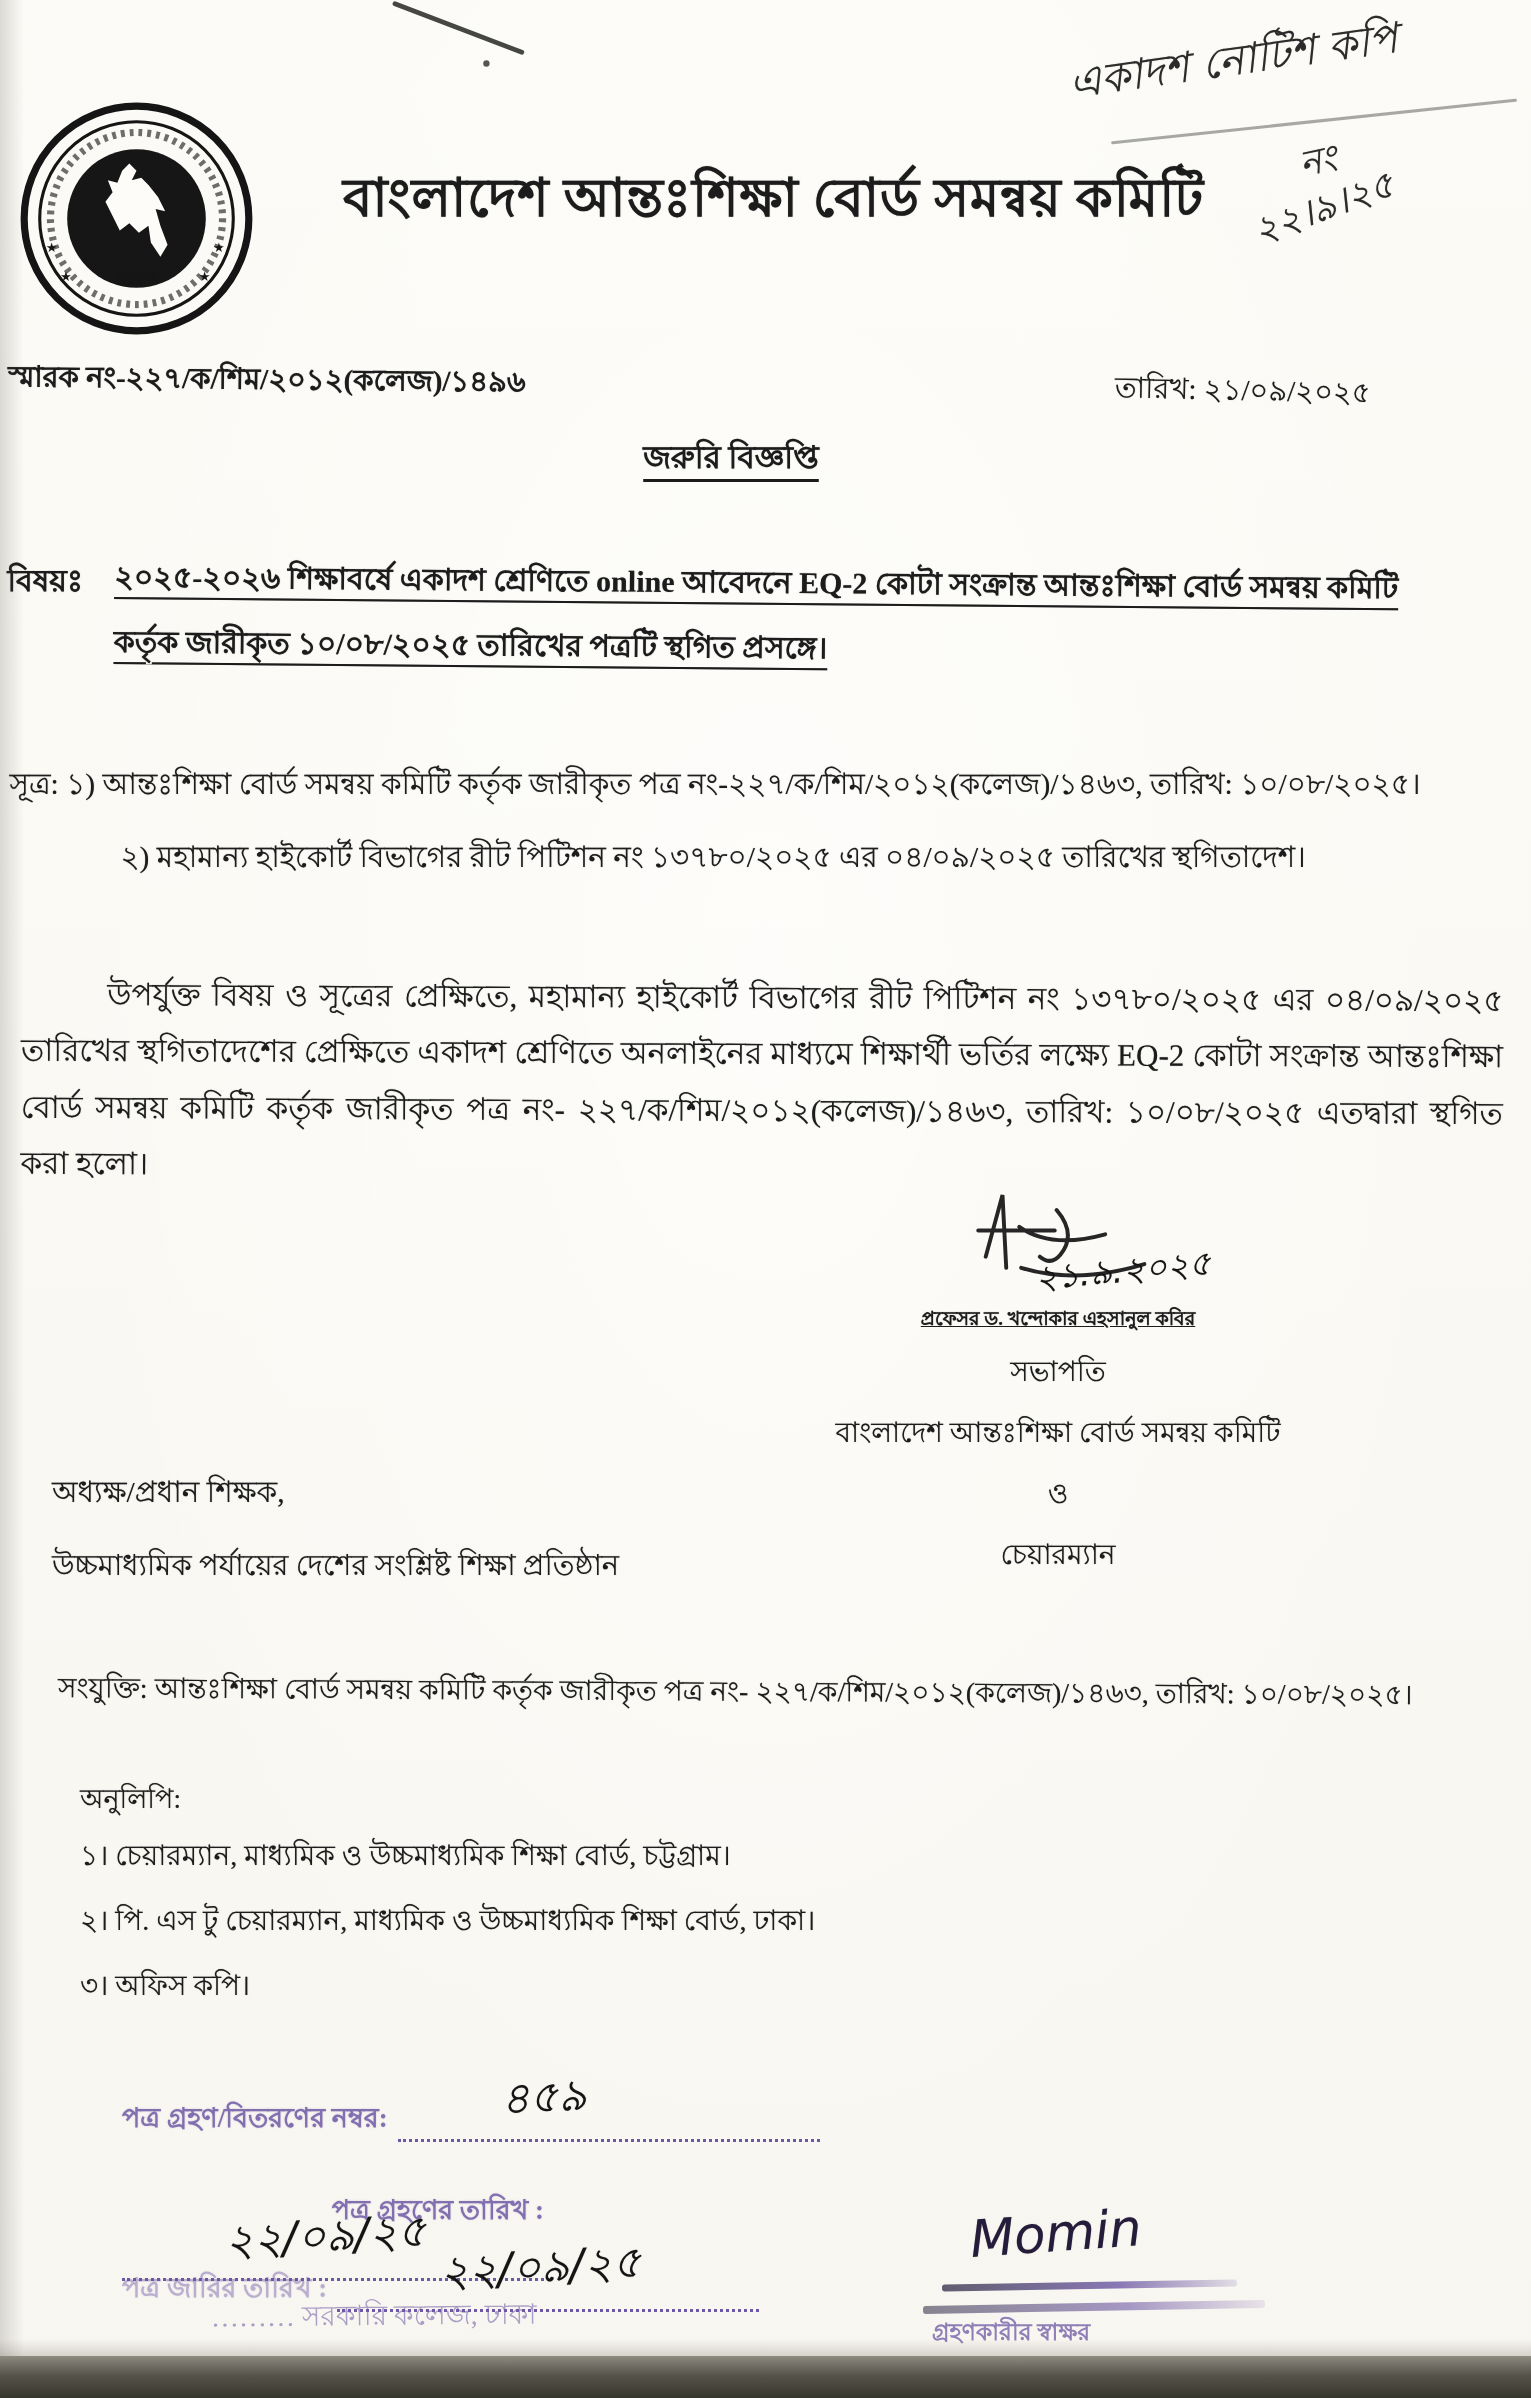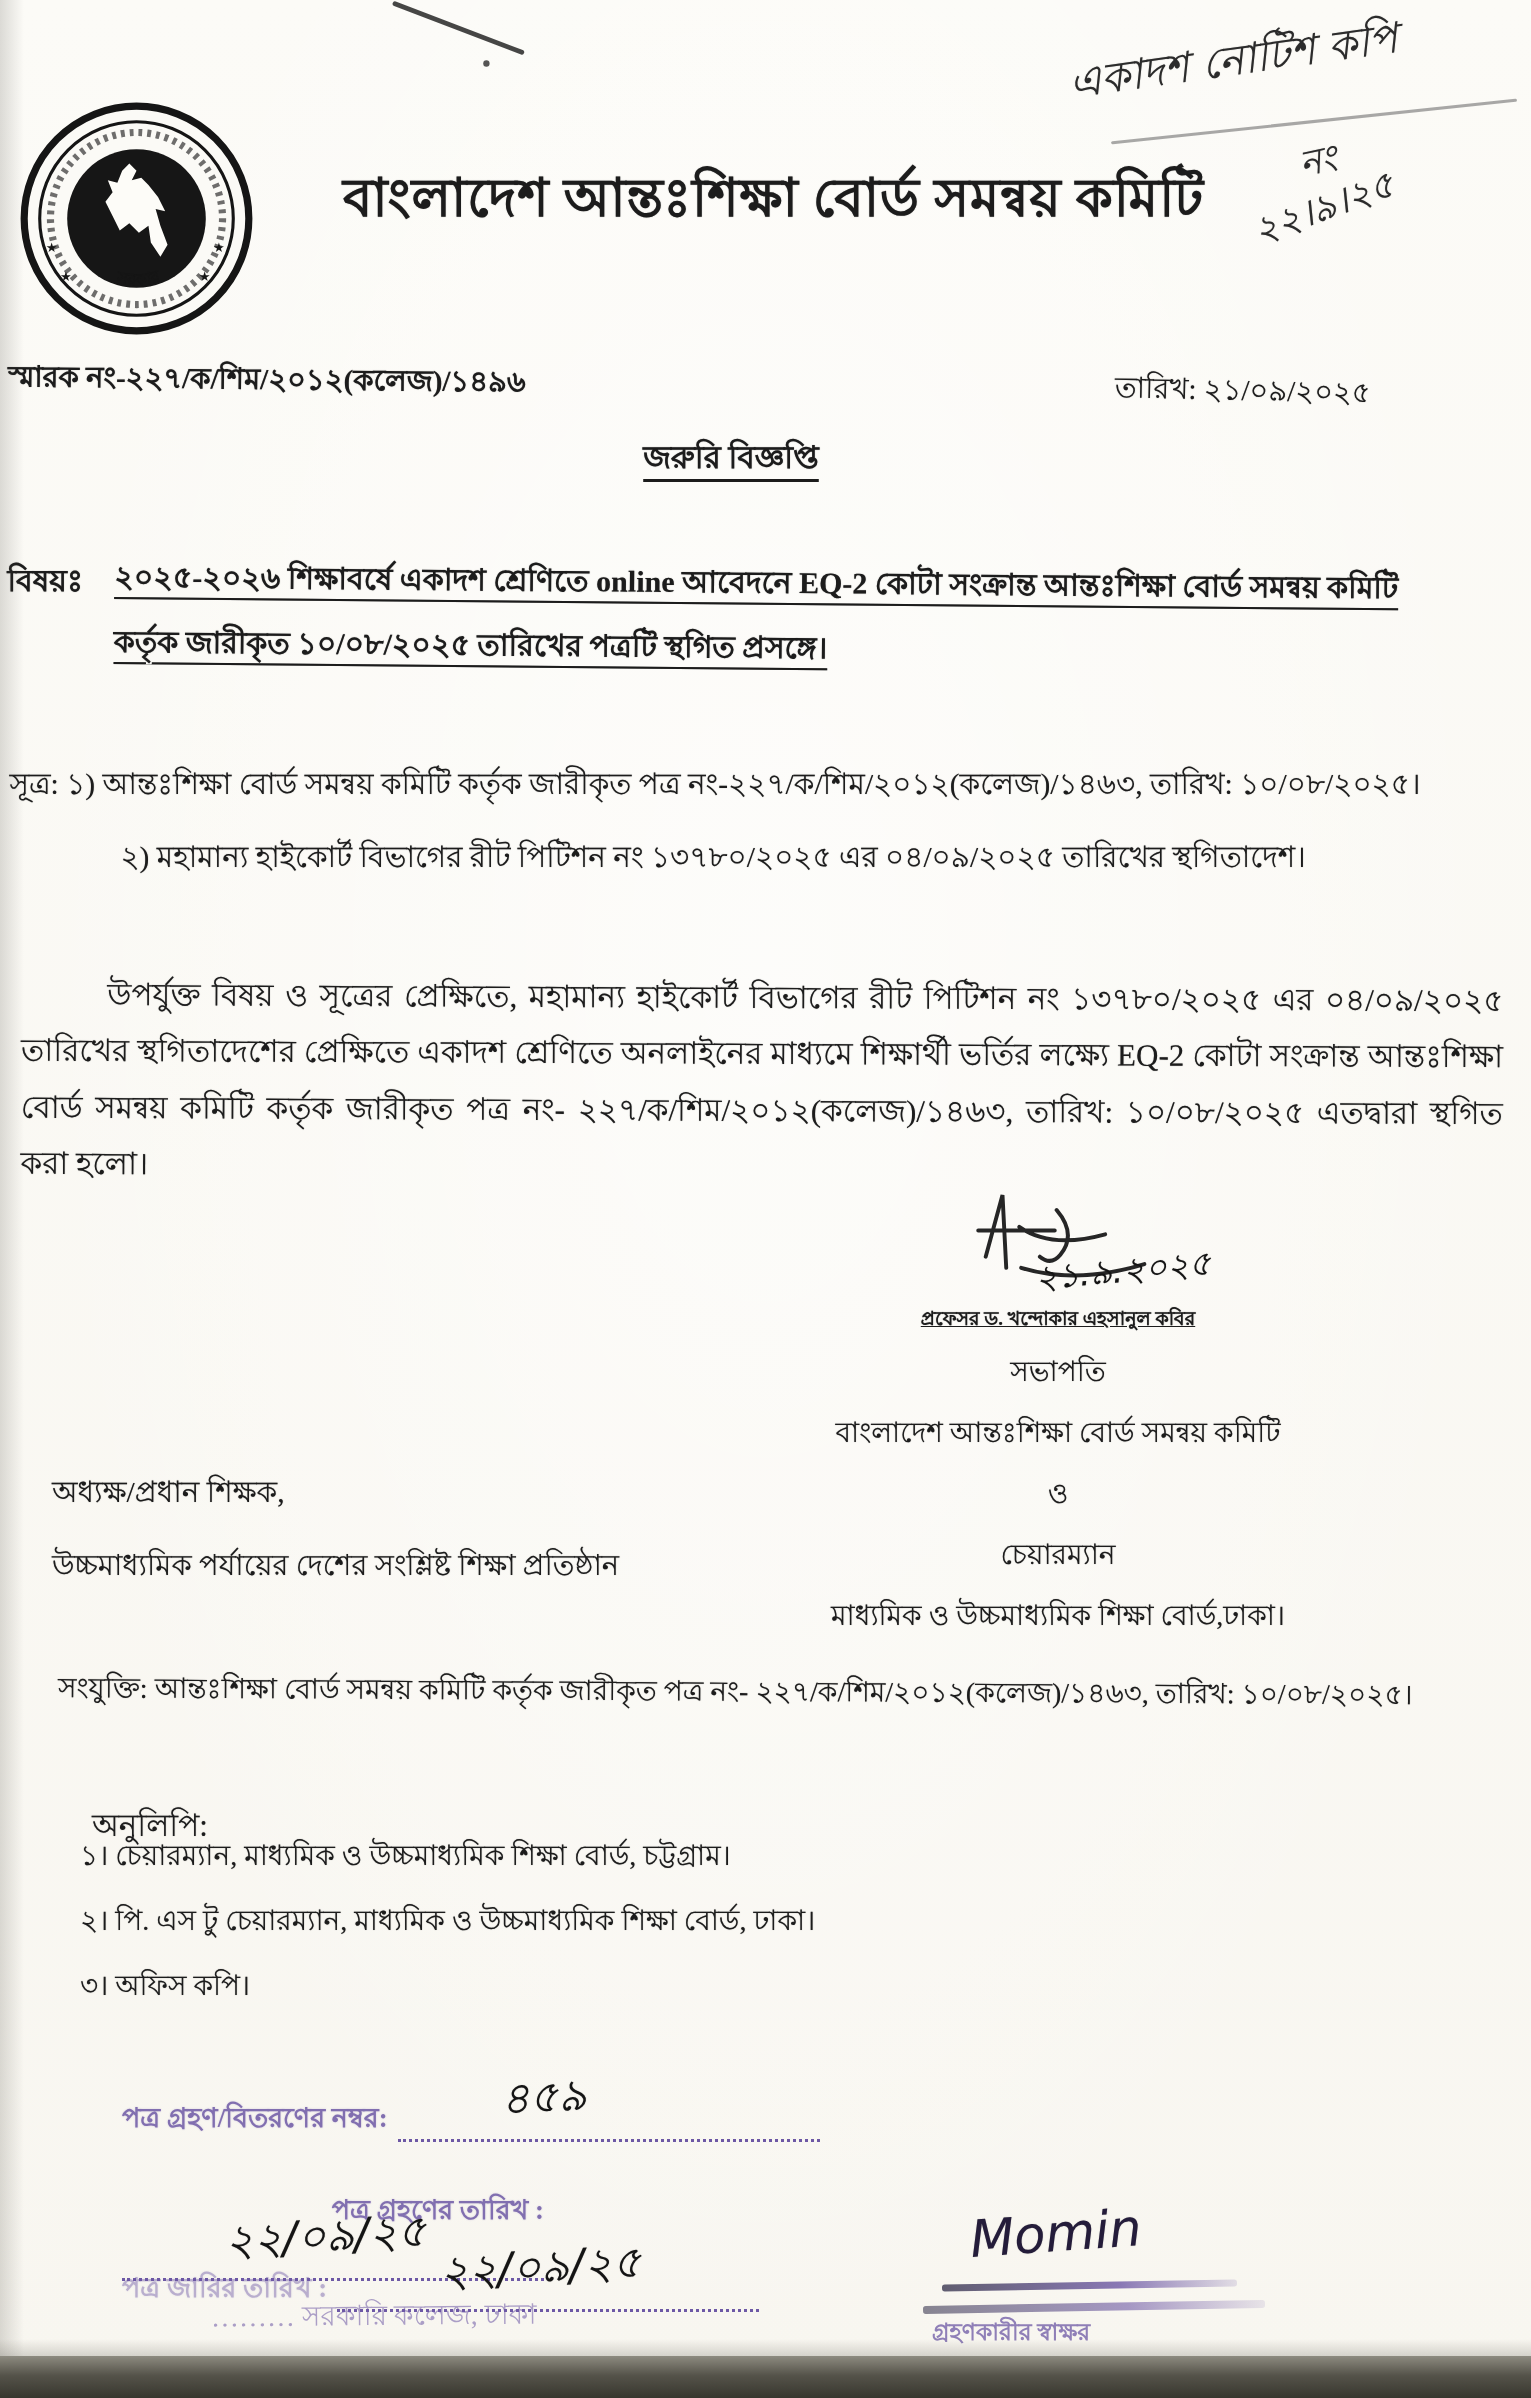--- a/index.html
+++ b/index.html
@@ -72,21 +72,21 @@
   .signatory .name { font-size:19px; font-weight:bold;text-decoration:underline; }
   .signatory div + div { margin-top:14px; }
   .signatory .line { font-size:28px; }
 
   .addressee { left:52px; top:1469px; }
   .addressee .a1 { font-size:29.5px; font-weight:normal; }
   .addressee .a2 { margin-top:24px; font-size:29px; }
 
   .attachment { left:58px; top:1670px; width:1438px; font-size:28px; transform:rotate(.3deg); }
 
-  .copies-label { left:92px; top:1778px; font-size:31px;margin-top:23px; }
+  .copies-label { left:80px; top:1778px; font-size:27px; }
   .copies-list { left:80px; top:1834px; font-size:28px; list-style:none; }
   .copies-list li { margin-bottom:18px; }
 
   
   .stamp-row { position:absolute; display:flex; align-items:flex-end; gap:10px; }
   .stamp-label {
     font-size:27px; color:var(--stamp-ink,#6d58a5);
     font-weight:bold; opacity:.85; text-shadow:0 0 1.9px rgba(109,88,165,.35);
   }
   .stamp-line {
@@ -187,21 +187,20 @@
     <path d="M22,80 L40,14 L44,92 M14,52 H96 M58,48 q34,24 92,8 M98,30 q22,26 4,48 q-10,12 -22,2 M60,92 q60,18 132,-4" fill="none" stroke="#141414" stroke-width="4.2" stroke-linecap="round" opacity=".92"></path>
   </svg>
   <div class="abs hand hand-black sign-date">২১.৯.২০২৫</div>
 
   <div class="abs ink signatory">
     <div class="name">প্রফেসর ড. খন্দোকার এহসানুল কবির</div>
     <div class="line">সভাপতি</div>
     <div class="line">বাংলাদেশ আন্তঃশিক্ষা বোর্ড সমন্বয় কমিটি</div>
     <div class="line">ও</div>
     <div class="line">চেয়ারম্যান</div>
-    <div class="line">মাধ্যমিক ও উচ্চমাধ্যমিক শিক্ষা বোর্ড,ঢাকা।</div>
   </div>
 
   <div class="abs ink addressee">
     <div class="a1">অধ্যক্ষ/প্রধান শিক্ষক,</div>
     <div class="a2">উচ্চমাধ্যমিক পর্যায়ের দেশের সংশ্লিষ্ট শিক্ষা প্রতিষ্ঠান</div>
   </div>
 
   <div class="abs ink attachment">সংযুক্তি: আন্তঃশিক্ষা বোর্ড সমন্বয় কমিটি কর্তৃক জারীকৃত পত্র নং- ২২৭/ক/শিম/২০১২(কলেজ)/১৪৬৩, তারিখ: ১০/০৮/২০২৫।</div>
 
   <div class="abs ink copies-label">অনুলিপি:</div>

